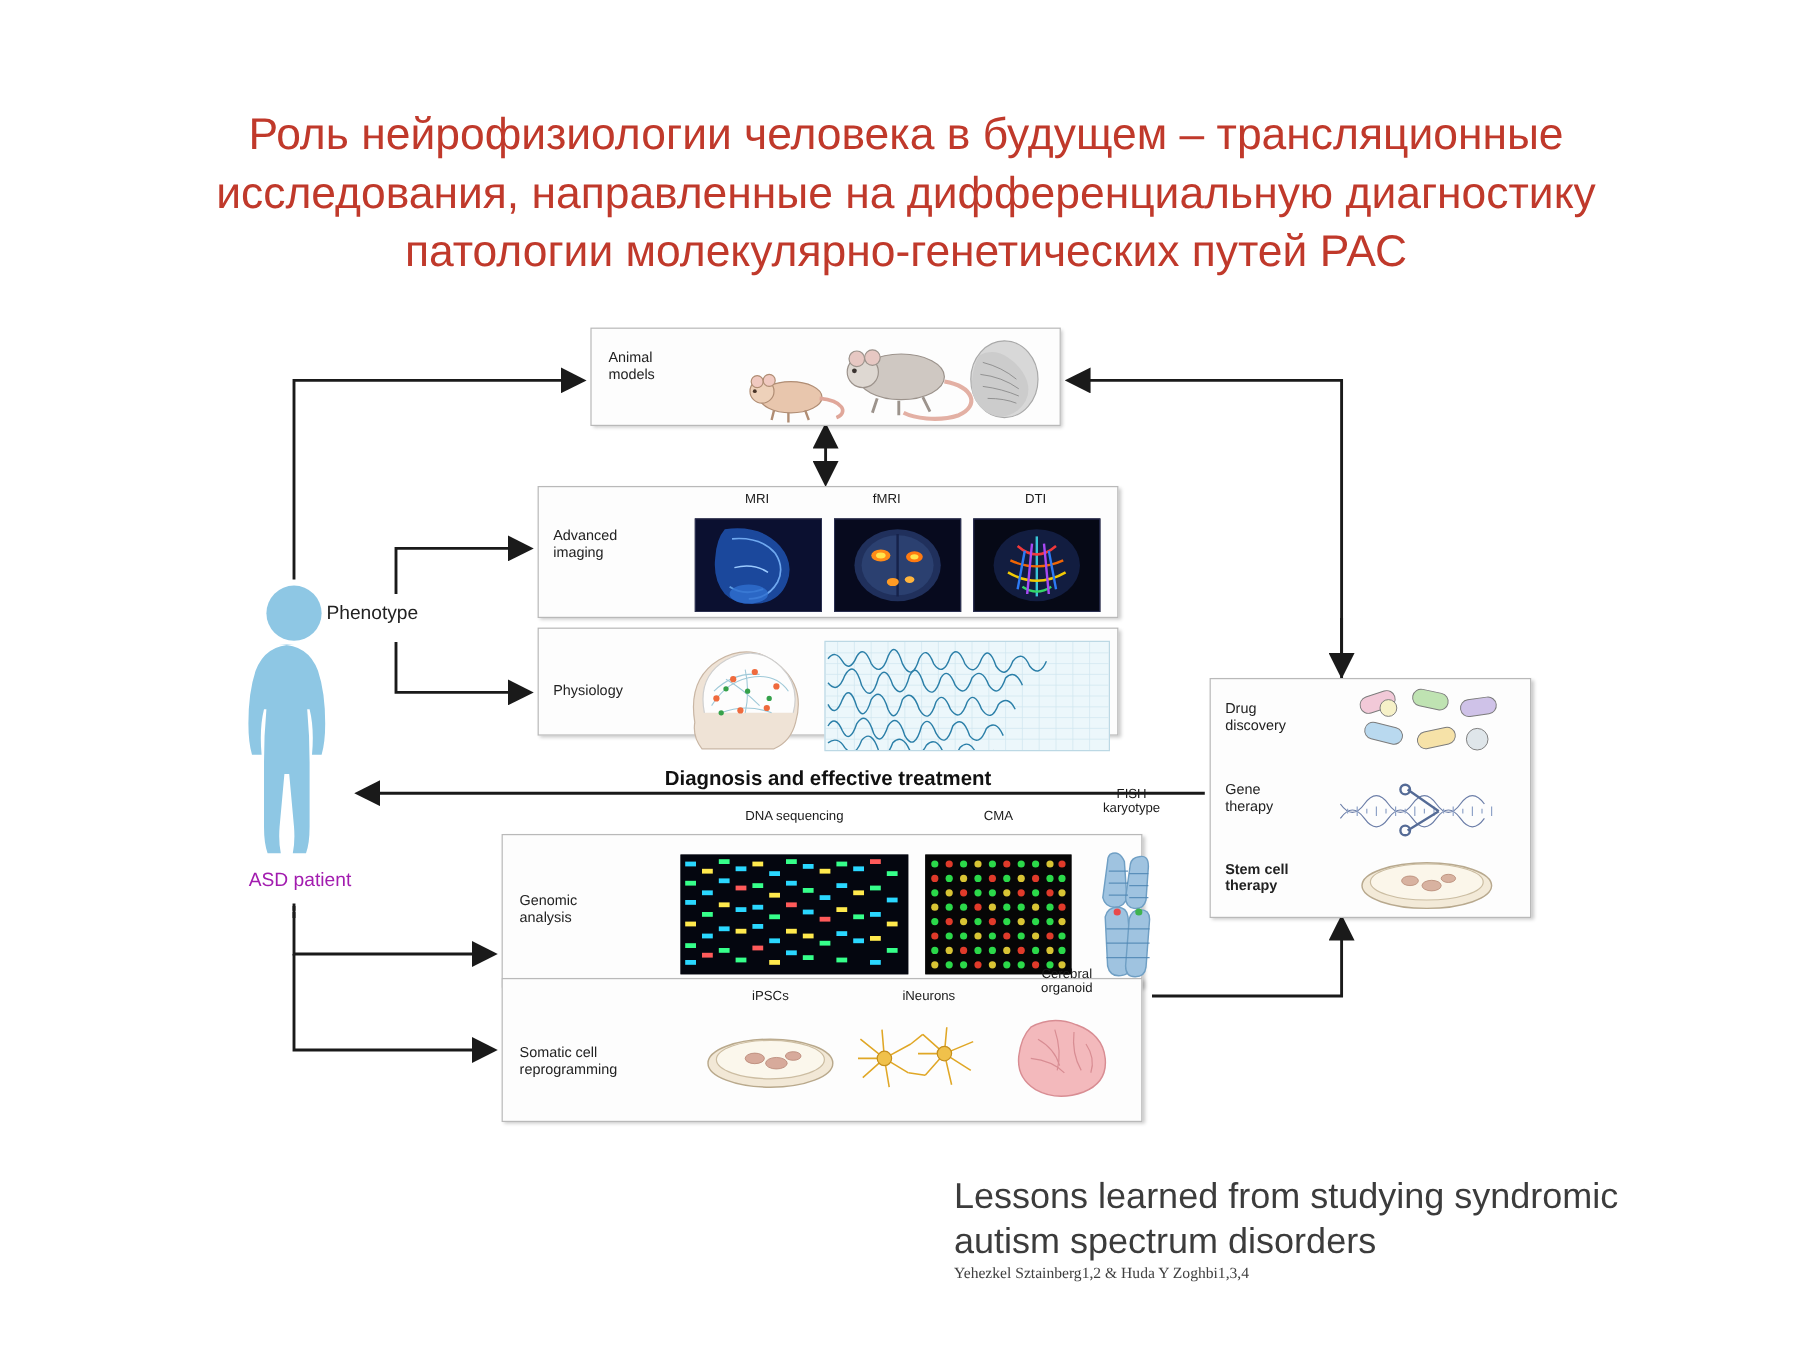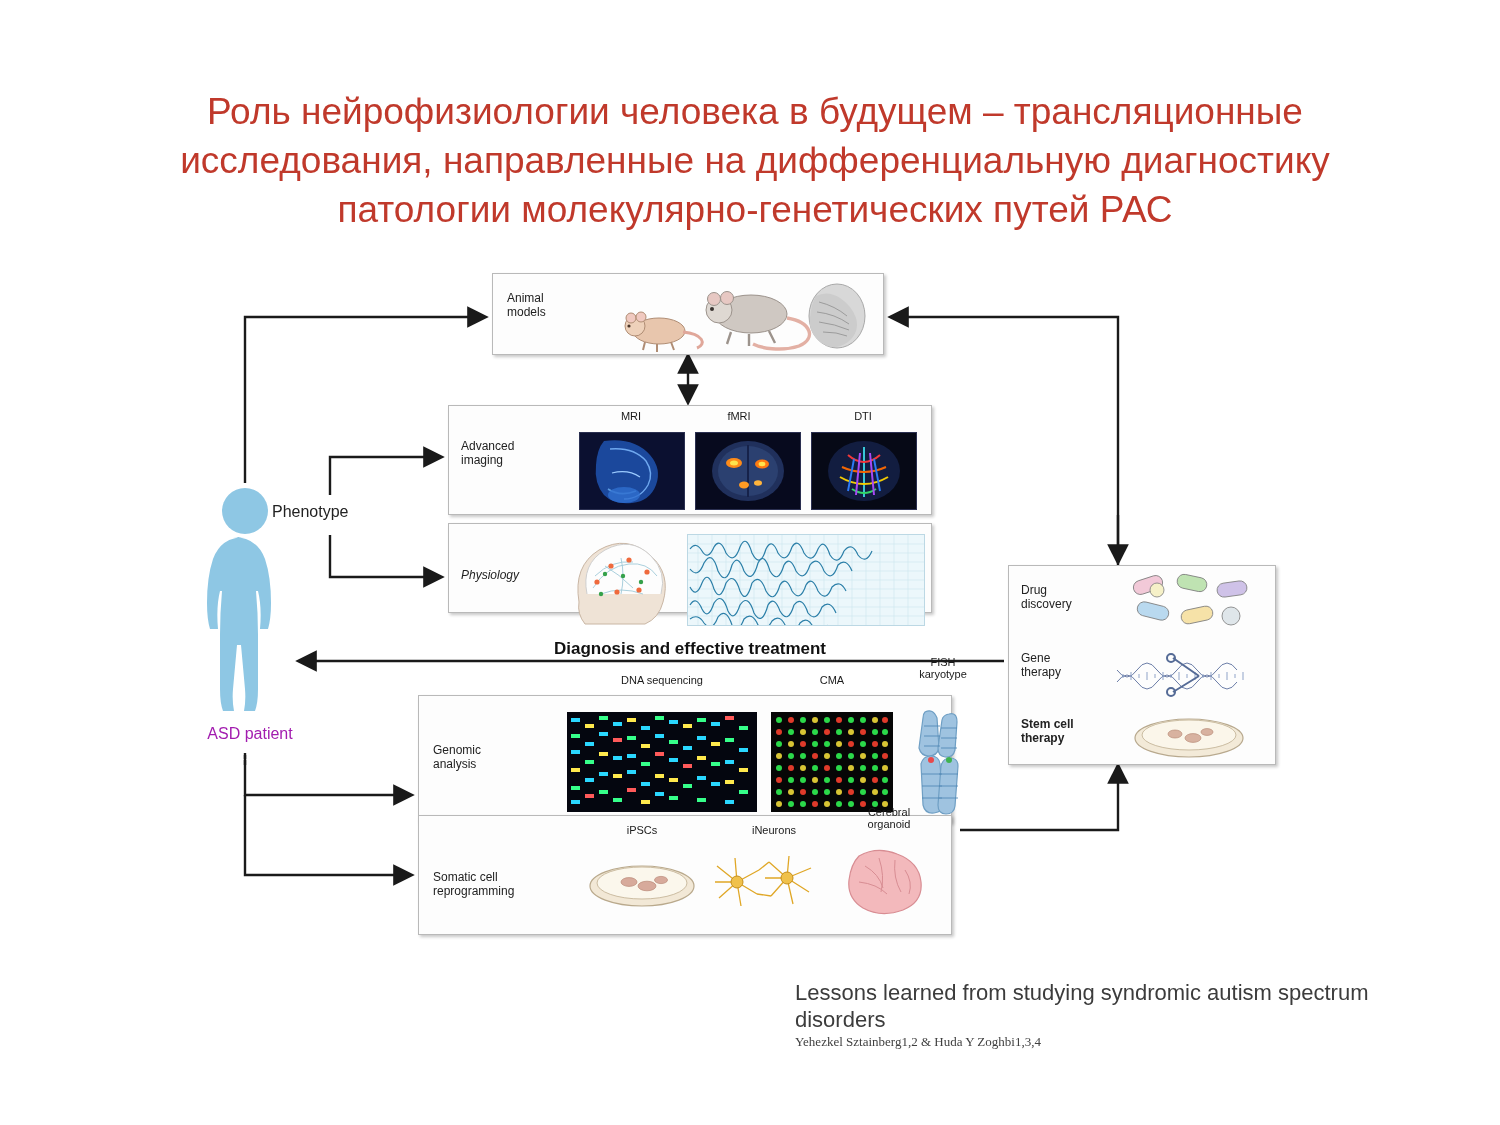--- a/index.html
+++ b/index.html
@@ -78,21 +78,21 @@
     height: 76px;
     background: #05071d;
     border: 1px solid #2a2f50;
     overflow: hidden;
   }
   #img-mri  { left: 130px; }
   #img-fmri { left: 246px; }
   #img-dti  { left: 362px; }
 
   
-  #panel-physio { left: 448px; top: 268px; width: 484px; height: 90px; font-style: italic; }
+  #panel-physio { left: 448px; top: 268px; width: 484px; height: 90px; }
   #label-physio { left: 12px; top: 45px; }
   #eeg-trace {
     position: absolute;
     left: 238px; top: 10px;
     width: 236px; height: 90px;
     background: #ecf7fb;
     border: 1px solid #bcd8e4;
     overflow: hidden;
   }
 
@@ -131,21 +131,21 @@
   #label-diagnosis {
     position: absolute; left: 460px; top: 384px; width: 460px;
     text-align: center; font-size: 17px; color: #111; font-weight: bold;
   }
 
   
   #caption {
     position: absolute; left: 795px; top: 725px; width: 600px;
   }
   #caption-title {
-    font-size: 22px; color: #3c3c3c; line-height: 1.22;
+    font-size: 30px; color: #3c3c3c; line-height: 1.22;
     font-family: "Liberation Sans", sans-serif;
   }
   #caption-authors {
     font-size: 13px; color: #404040;
     font-family: "Liberation Serif", serif;
   }
 </style>
 </head>
 <body>
 

